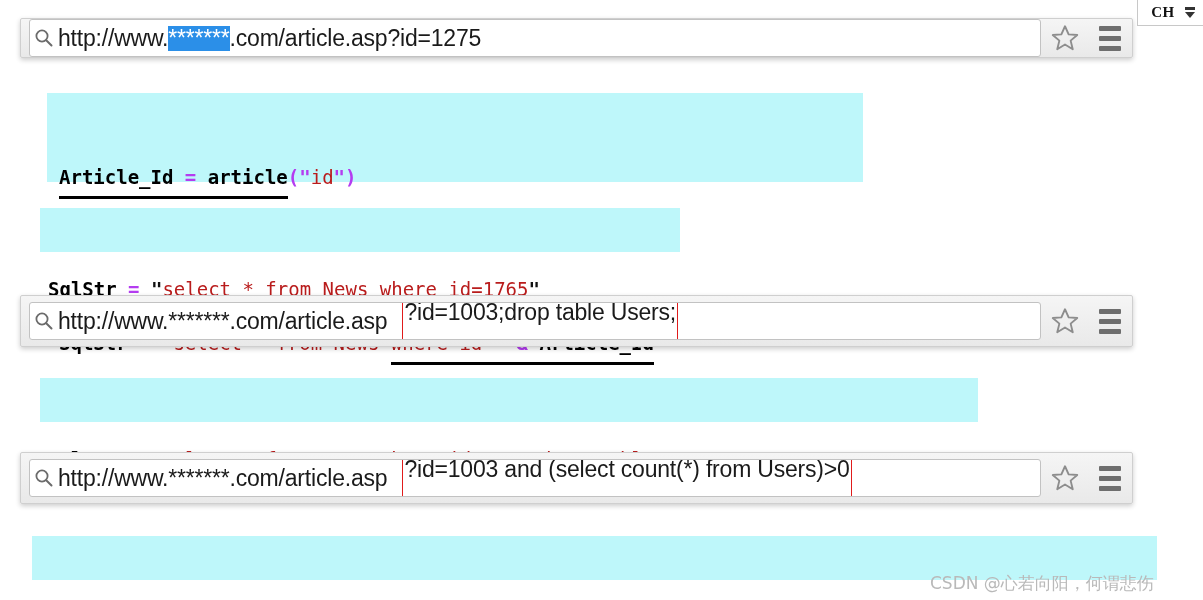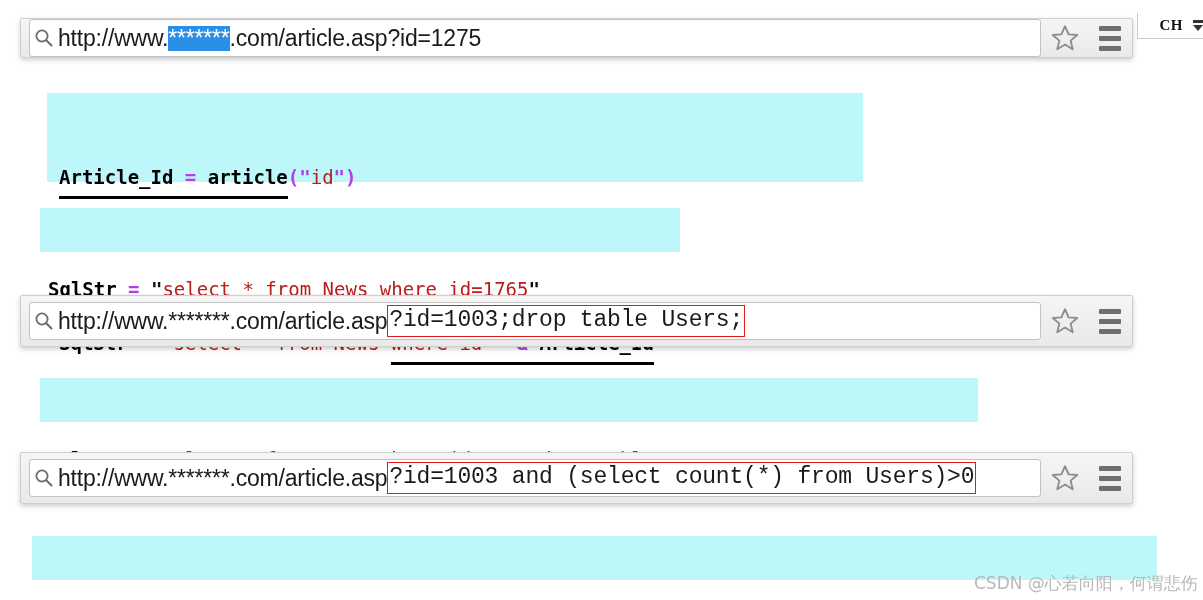--- a/index.html
+++ b/index.html
@@ -20,24 +20,23 @@
     position: absolute;
     top: 0;
     left: 1137px;
     width: 66px;
     height: 26px;
     background: #ffffff;
     border-left: 1px solid #c8c8c8;
     border-bottom: 1px solid #c8c8c8;
     display: flex;
     align-items: center;
-    justify-content: flex-end;
+    justify-content: center;
     box-sizing: border-box;
     padding-left: 5px;
-    margin-top: 13px;
   }
   .ime-label {
     font-family: "Liberation Serif", serif;
     font-weight: bold;
     font-size: 15px;
     color: #111;
     letter-spacing: 0.5px;
   }
   .ime-caret {
     margin-left: 10px;
@@ -102,25 +101,24 @@
     align-items: center;
     letter-spacing: -0.2px;
   }
   .url-text .sel {
     background: #2b8fe8;
     color: #ffffff;
     padding: 1px 0;
   }
   .url-text .redbox {
     border: 1px solid #e01b1b;
-    margin: 0;
-    padding: 3px 1px 4px 1px;
+    margin: 15px;
+    padding: 3px 1px 20px 1px;
     display: inline-block;
     line-height: 1;
-    font-family: Liberation Mono, monospace;
   }
   .star-btn {
     flex: 0 0 auto;
     width: 46px;
     height: 38px;
     display: flex;
     align-items: center;
     justify-content: center;
     border-left: 1px solid transparent;
   }
@@ -269,13 +267,13 @@
     <span class="mbar"></span>
       <span class="mbar"></span>
       <span class="mbar"></span>
   </span>
 </div>
 
 <div class="codeblock" style="left:32px; top:536px; width:1125px; height:44px; padding:6px 0 0 8px;">
   
 </div>
 
-<div class="watermark" style="left:974px; top:572px;">CSDN @心若向阳，何谓悲伤</div>
+<div class="watermark" style="left:930px; top:572px;">CSDN @心若向阳，何谓悲伤</div>
 
 </body></html>

